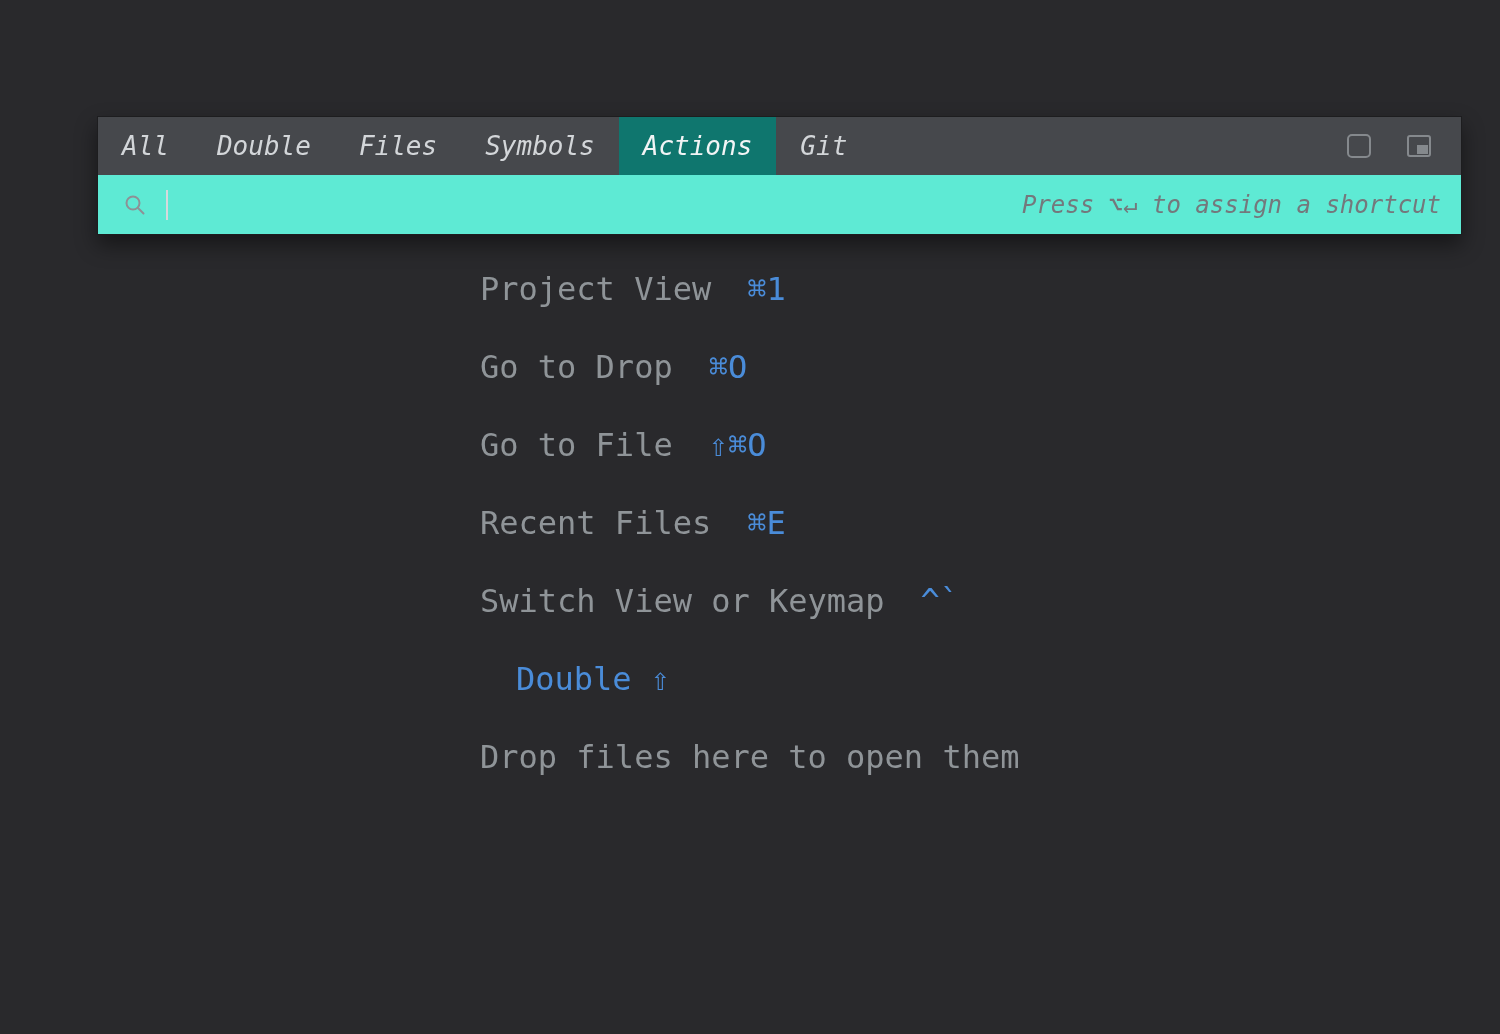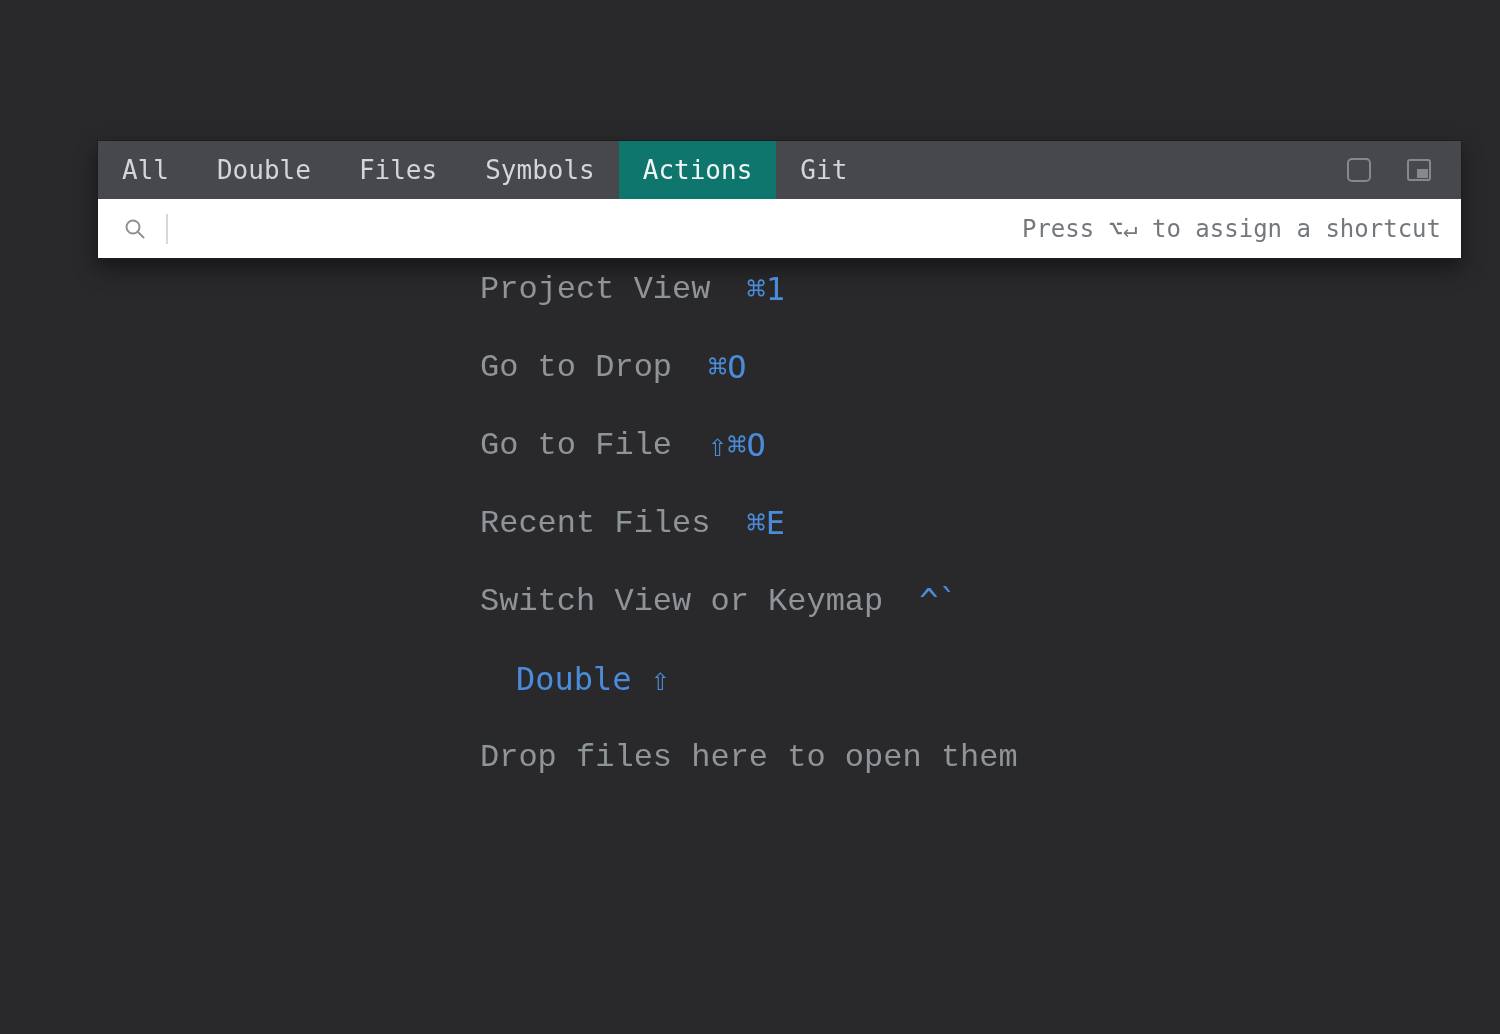--- a/index.html
+++ b/index.html
@@ -8,23 +8,24 @@
     width: 1500px; height: 1034px;
     background: #29292c;
     font-family: "DejaVu Sans Mono", "DejaVu Sans", monospace;
     overflow: hidden;
   }
   .screen { position: relative; width: 1500px; height: 1034px; }
 
   
   .dialog {
     position: absolute;
-    left: 97px; top: 140px; width: 1365px;
+    left: 97px; top: 116px; width: 1365px;
     border: 1px solid #1d1d1f;
     box-shadow: 0 10px 20px rgba(0,0,0,0.45);
+    font-style: italic;
   }
   .tabs-row {
     display: flex; align-items: stretch;
     height: 58px; background: #46484c;
   }
   .tab {
     display: flex; align-items: center;
     padding: 0 24px;
     font-size: 26px; color: #d3d6d9;
     cursor: default; user-select: none;
@@ -42,21 +43,21 @@
     position: relative;
   }
   .icon-pin::after {
     content: ""; position: absolute;
     right: 1px; bottom: 1px; width: 11px; height: 9px;
     background: #85898d;
   }
 
   .search-row {
     display: flex; align-items: center;
-    height: 59px; background: #ffffff;
+    height: 59px; background: #5eead4;
     padding: 0 20px 0 26px;
   }
   .search-glyph { display: flex; align-items: center; }
   .caret {
     width: 2px; height: 30px;
     background: #d6d9dc;
     margin-left: 20px; flex: 0 0 auto;
   }
   .search-input {
     flex: 1; min-width: 40px;
@@ -64,21 +65,21 @@
     color: #e8eaec; font: inherit; font-size: 28px;
     caret-color: #d6d9dc; padding: 0 0 0 4px;
   }
   .assign-hint {
     font-size: 24px; color: #74787c; white-space: nowrap;
   }
 
   
   .empty-list { position: absolute; left: 480px; top: 250px; }
   .hint-row { height: 78px; display: flex; align-items: center; font-size: 32px; }
-  .hint-label { color: #8f9498; white-space: pre; font-family: Liberation Mono, monospace; }
+  .hint-label { color: #8f9498; white-space: pre; }
   .hint-key { color: #4a8cd9; margin-left: 36px; white-space: pre; }
 </style>
 </head>
 <body>
 
 <div class="screen">
 
   <div class="dialog">
 
     <div class="tabs-row">

